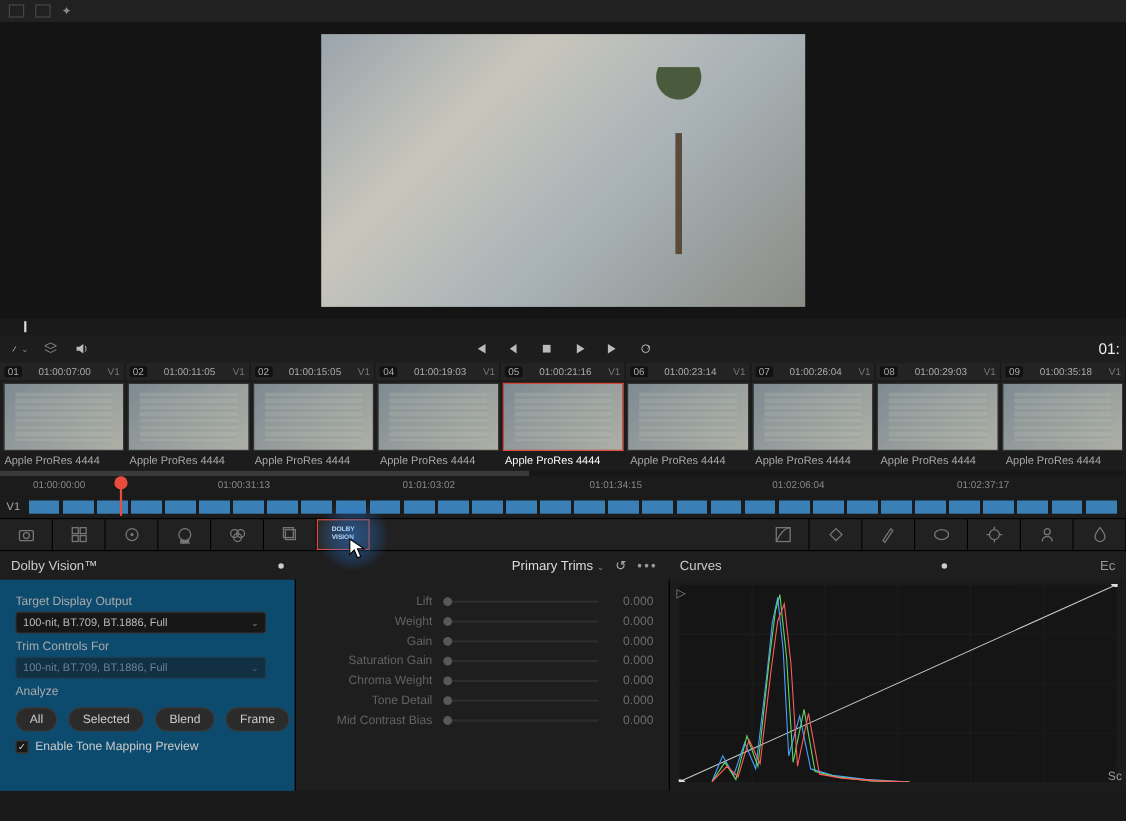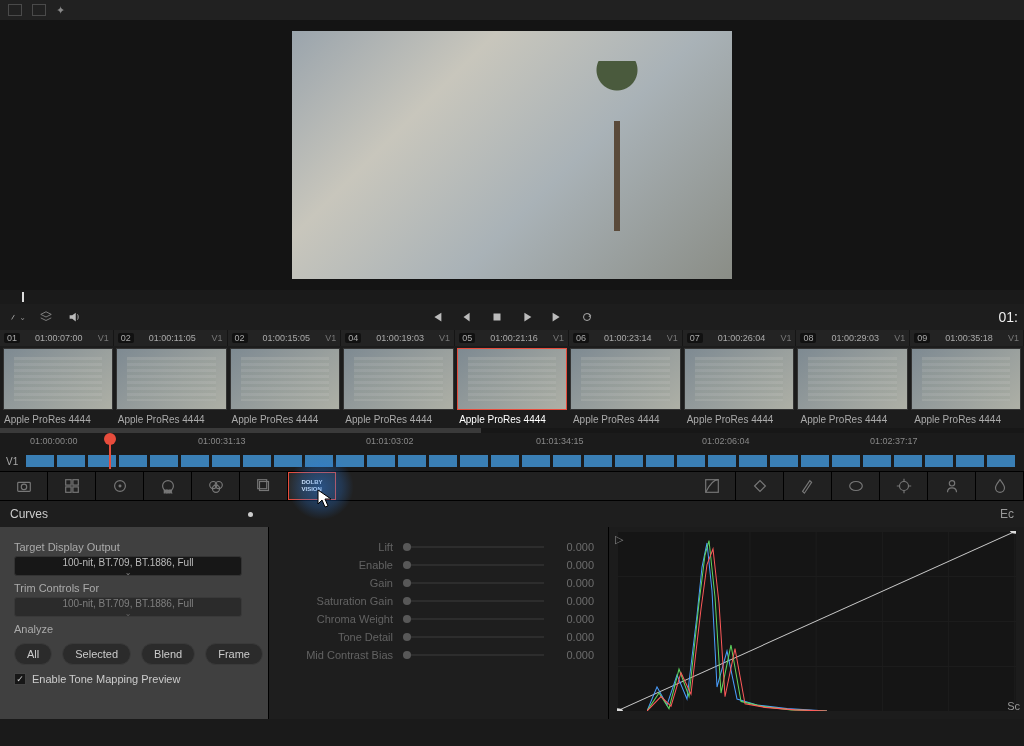--- a/index.html
+++ b/index.html
@@ -51,26 +51,26 @@
 .ptab svg { width:18px; height:18px; fill:none; stroke:#777; stroke-width:1.3; }
 .ptab.active { border:1.5px solid #e74c3c; background:#2a2a2a; }
 .ptab.active .dv-label { font-size:6px; line-height:7px; color:#fff; font-weight:600; text-align:left; }
 .highlight-ring { position:absolute; left:288px; top:-18px; width:66px; height:66px; border-radius:50%; background: radial-gradient(circle, rgba(40,120,220,.5) 0%, rgba(40,120,220,.25) 45%, transparent 70%); pointer-events:none; z-index:5; }
 .cursor-arrow { position:absolute; left:317px; top:17px; z-index:6; pointer-events:none; }
 
 .panel-header { height:26px; display:flex; align-items:center; padding:0 10px; background:#1e1e1e; font-size:12px; }
 .panel-header .dot { width:5px; height:5px; border-radius:50%; background:#ccc; margin-left:auto; }
 
 .dv-body { display:flex; height:192px; }
-.dv-left { width:268px; padding:8px 14px; background:#404040; }
+.dv-left { width:268px; padding:8px 14px; background:#0c4a6e; }
 .dv-mid { width:340px; padding:8px 14px; background:#1e1e1e; border-left:1px solid #000; }
 .dv-right { flex:1; background:#1c1c1c; border-left:1px solid #000; display:flex; flex-direction:column; }
 
 .form-label { font-size:11px; color:#aaa; margin:6px 0 3px; }
-.form-select { width:228px; height:20px; background:#171717; border:1px solid #333; border-radius:3px; color:#bbb; font-size:10px; padding:0 6px; display:flex; align-items:center; justify-content:space-between;flex-direction:column; }
+.form-select { width:228px; height:20px; background:#171717; border:1px solid #333; border-radius:3px; color:#bbb; font-size:10px; padding:0 6px; display:flex; align-items:center; justify-content:space-between; }
 .form-select.dis { opacity:.5; }
 .chev { font-size:8px; color:#888; }
 
 .btn-row { display:flex; gap:10px; margin:8px 0; }
 .btn { height:22px; padding:0 12px; background:#2b2b2b; border:1px solid #3a3a3a; border-radius:11px; color:#ccc; font-size:11px; display:flex; align-items:center; cursor:pointer; }
 
 .chk-row { display:flex; align-items:center; gap:6px; margin-top:6px; font-size:11px; color:#ccc; }
 .chk { width:12px; height:12px; background:#171717; border:1px solid #444; display:inline-flex; align-items:center; justify-content:center; font-size:9px; color:#ccc; }
 .menu-dots { letter-spacing:2px; color:#999; }
 
@@ -345,20 +345,30 @@
         <path d="M10 3c3 4 5 6 5 9a5 5 0 01-10 0c0-3 2-5 5-9z"></path>
       </svg>
     </div>
   <div class="highlight-ring"></div>
   <svg class="cursor-arrow" width="16" height="20" viewBox="0 0 16 20">
       <path d="M1 1l0 14 4-4 3 7 3-1-3-7 6 0z" fill="#fff" stroke="#000" stroke-width="1"></path>
     </svg>
 </div>
 
 <div style="display:flex;">
+  <div class="panel-header" style="width:268px;">
+    <span>Dolby Vision™</span>
+    <span class="dot"></span>
+  </div>
+  <div class="panel-header" style="width:340px; justify-content:flex-end; gap:10px;">
+    <span style="margin-right:auto;"></span>
+    <span style="color:#ddd;"><span>Primary Trims</span> <span class="chev">⌄</span></span>
+    <span style="color:#aaa;">↺</span>
+    <span class="menu-dots">•••</span>
+  </div>
   <div class="panel-header" style="flex:1;">
     <span>Curves</span>
     <span class="dot" style="margin-left:200px;"></span>
     <span style="margin-left:auto; color:#999;">Ec</span>
   </div>
 </div>
 
 <div class="dv-body">
   <div class="dv-left">
     <div class="form-label">Target Display Output</div>
@@ -386,21 +396,21 @@
 
   <div class="dv-mid">
     <div class="slider-row">
         <span class="sl-label">Lift</span>
         <div class="sl-track">
           <div class="sl-knob"></div>
         </div>
         <span class="sl-val">0.000</span>
       </div>
     <div class="slider-row">
-        <span class="sl-label">Enable</span>
+        <span class="sl-label">Weight</span>
         <div class="sl-track">
           <div class="sl-knob"></div>
         </div>
         <span class="sl-val">0.000</span>
       </div>
     <div class="slider-row">
         <span class="sl-label">Gain</span>
         <div class="sl-track">
           <div class="sl-knob"></div>
         </div>

